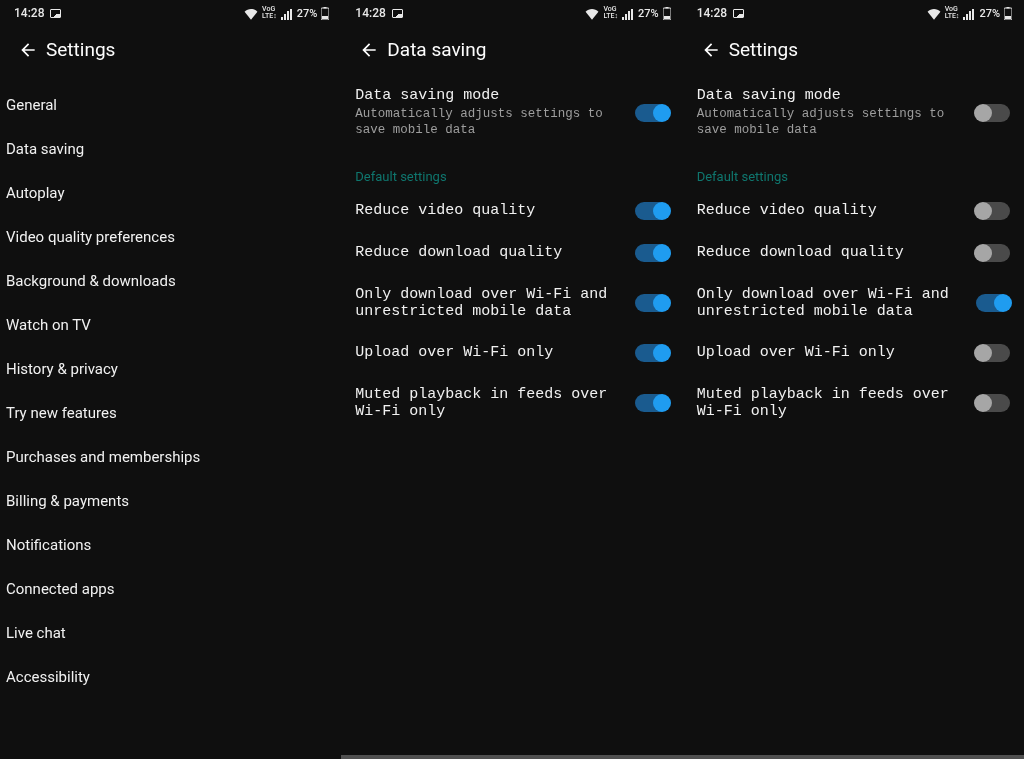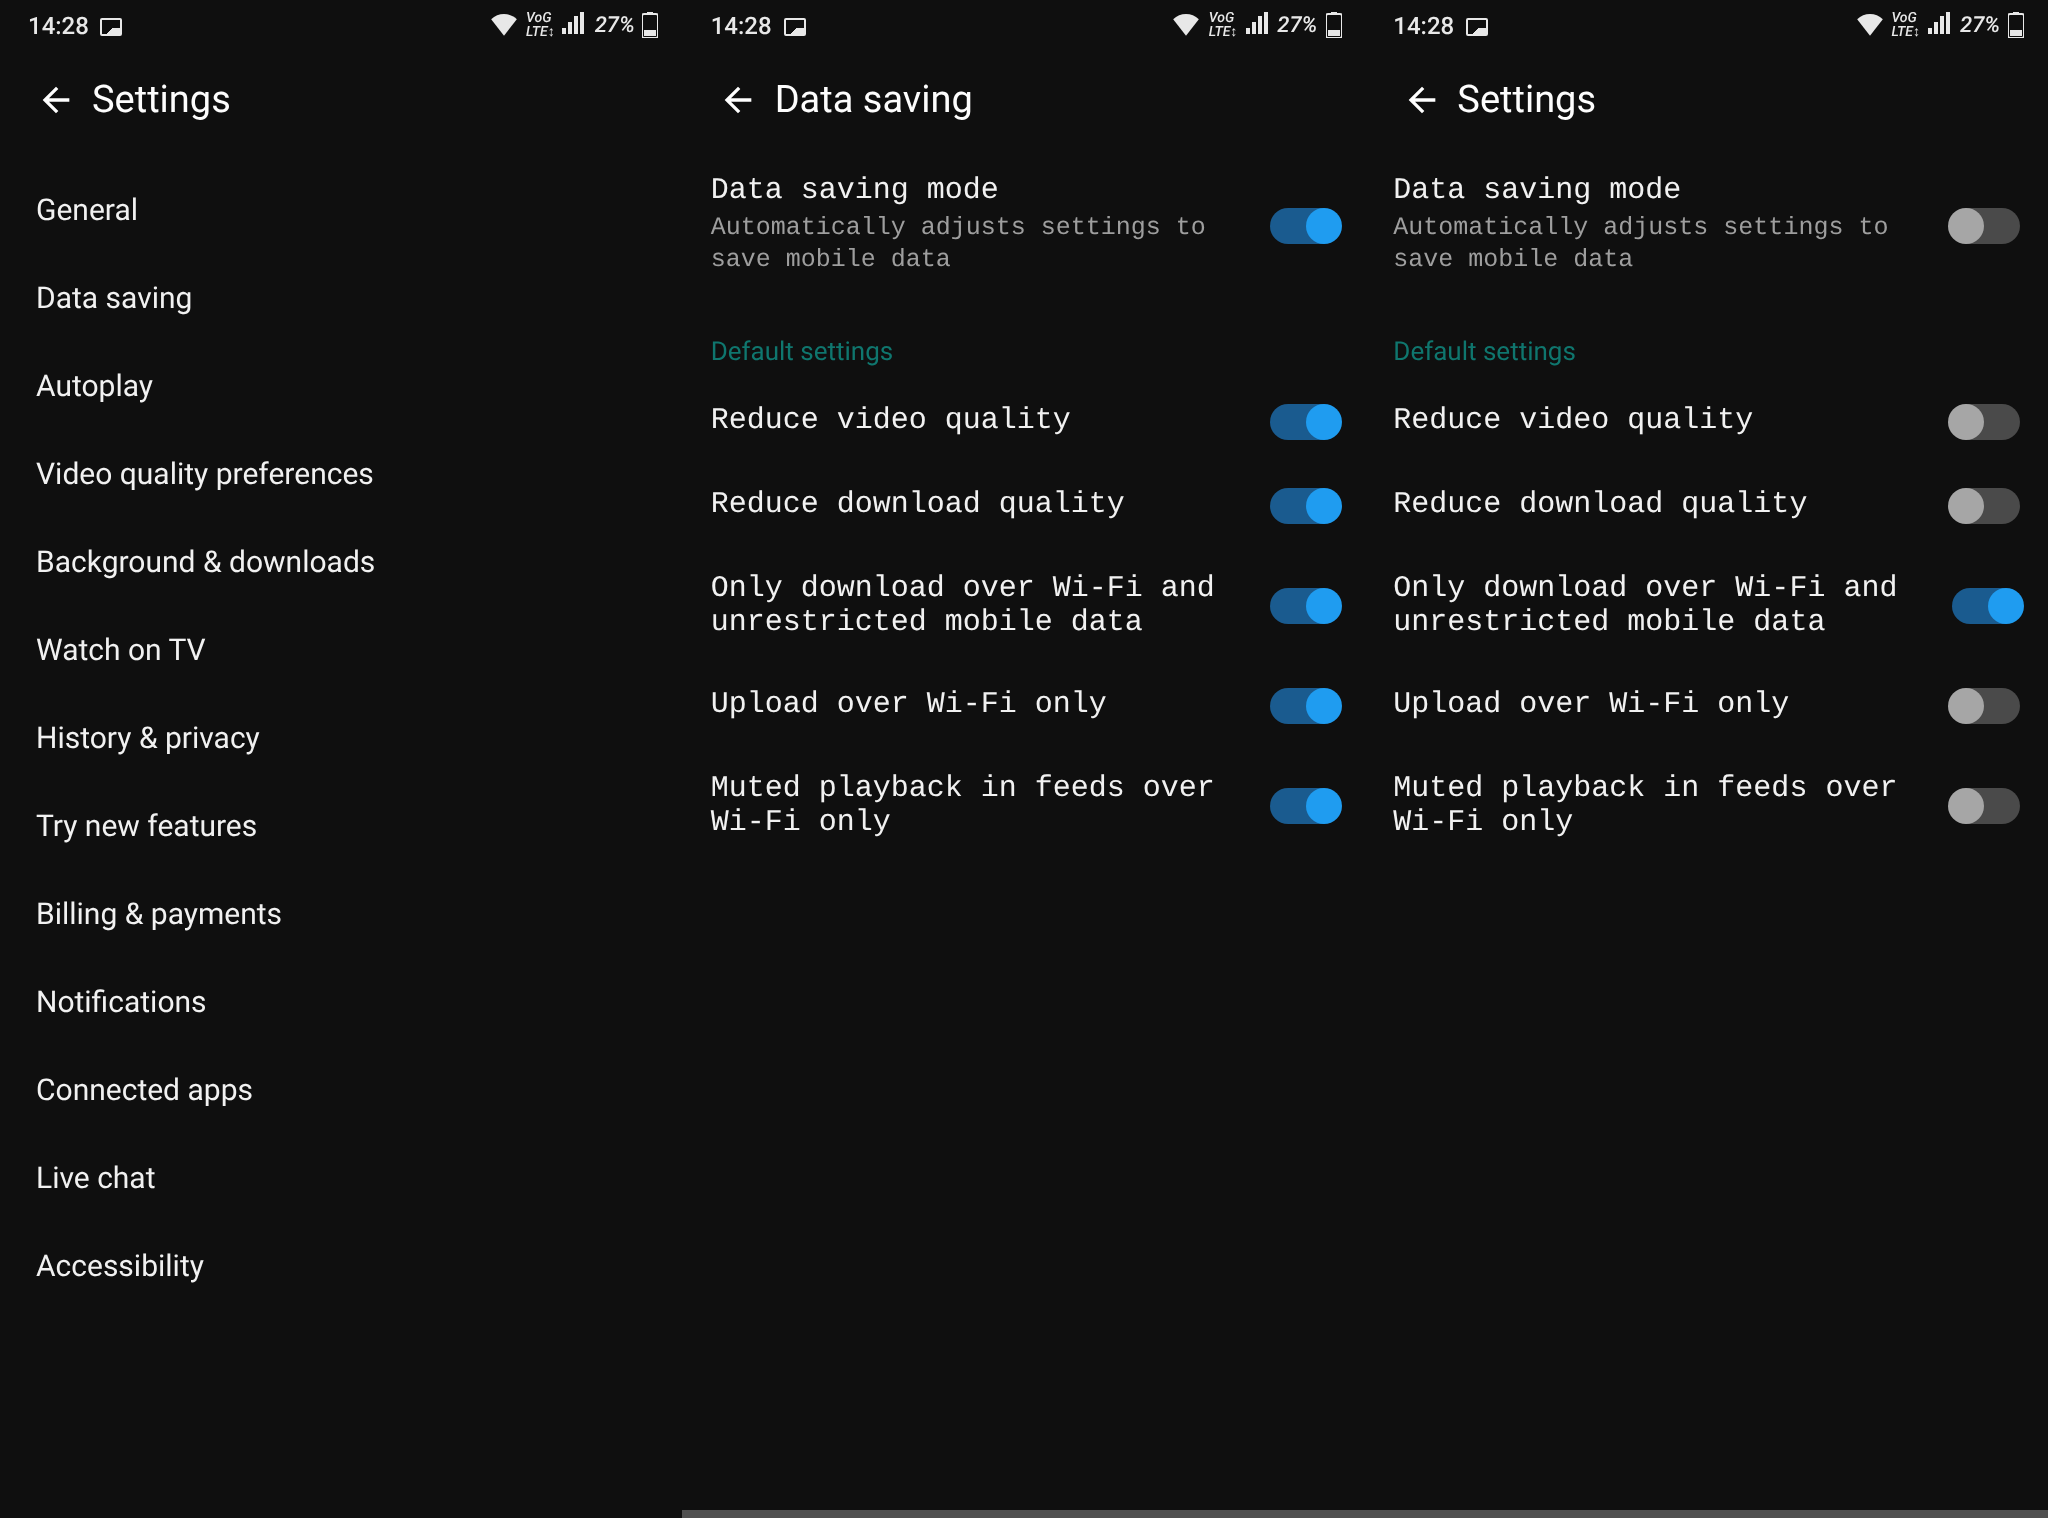--- a/index.html
+++ b/index.html
@@ -31,21 +31,21 @@
     height: 24px;
     display: flex;
     justify-content: space-between;
     align-items: center;
     padding: 2px 12px 0 14px;
     font-size: 12px;
     color: #e8e8e8;
     font-weight: 500;
   }
   .status-left { display: flex; align-items: center; gap: 6px; }
-  .status-right { display: flex; align-items: flex-start; gap: 4px; font-size: 11px; font-style: italic; }
+  .status-right { display: flex; align-items: flex-end; gap: 4px; font-size: 11px; }
   .status-right span { display: inline-flex; align-items: center; }
 
   .app-bar {
     display: flex;
     align-items: center;
     padding: 14px 14px 14px 18px;
     gap: 8px;
   }
   .back-arrow {
     width: 20px;
@@ -60,21 +60,21 @@
     font-weight: 400;
     color: #fdfdfd;
   }
 
   .list {
     flex: 1;
     overflow-y: hidden;
     padding: 8px 0 0 0;
   }
   .list-item {
-    padding: 13px 18px;
+    padding: 13px 6px;
     font-size: 15px;
     color: #f1f1f1;
     cursor: pointer;
   }
 
   .toggle-row {
     display: flex;
     align-items: center;
     padding: 12px 14px 12px 14px;
     gap: 10px;
@@ -200,20 +200,21 @@
     </div>
     <div class="list" id="list1">
         <div class="list-item">General</div>
         <div class="list-item">Data saving</div>
         <div class="list-item">Autoplay</div>
         <div class="list-item">Video quality preferences</div>
         <div class="list-item">Background &amp; downloads</div>
         <div class="list-item">Watch on TV</div>
         <div class="list-item">History &amp; privacy</div>
         <div class="list-item">Try new features</div>
+        <div class="list-item">Purchases and memberships</div>
         <div class="list-item">Billing &amp; payments</div>
         <div class="list-item">Notifications</div>
         <div class="list-item">Connected apps</div>
         <div class="list-item">Live chat</div>
         <div class="list-item">Accessibility</div>
       </div>
   </div>
 
   <div class="screen">
     <div class="status-bar">

